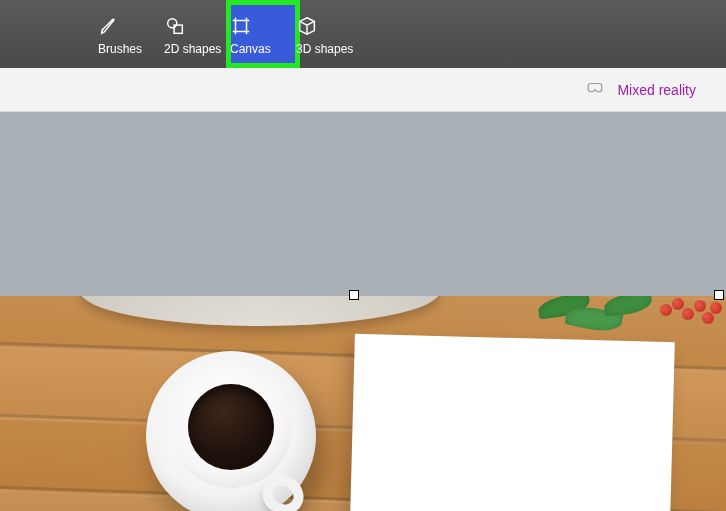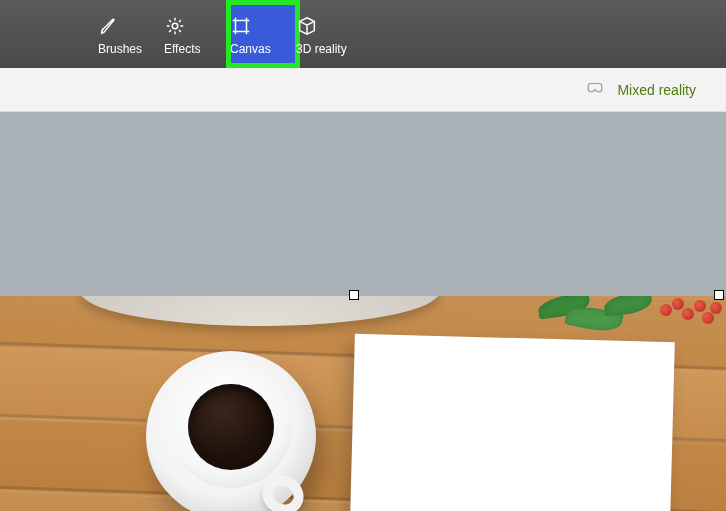--- a/index.html
+++ b/index.html
@@ -57,21 +57,21 @@
     height: 44px;
     background: #f3f3f3;
     display: flex;
     align-items: center;
     justify-content: flex-end;
     padding-right: 30px;
     gap: 12px;
     border-bottom: 1px solid #dcdcdc;
   }
   .subbar .mr-icon svg { width: 20px; height: 18px; stroke: #9a9a9a; fill: none; stroke-width: 1.6; }
-  .subbar .mr-label { font-size: 14px; color: #4d7c0f; }
+  .subbar .mr-label { font-size: 14px; color: #a21caf; }
   .workspace {
     width: 100%;
     height: calc(511px - 68px - 44px);
     background: #aab1b6;
     position: relative;
   }
   .canvas-area {
     position: absolute;
     left: 0;
     right: 0;
@@ -183,52 +183,52 @@
 
   <div class="tool">
     <span class="icon">
       <svg viewBox="0 0 24 24">
           <path d="M4 20c2-1 3-1 4-3l9-11c1-1 0-2-1-1L6 15c-2 1-2 3-2 5z"></path>
         </svg>
     </span>
     <span class="label">Brushes</span>
   </div>
 
-
-
-
-
   <div class="tool">
     <span class="icon">
       <svg viewBox="0 0 24 24">
-          <circle cx="12" cy="12" r="3"></circle>
-          <path d="M12 3v3M12 18v3M3 12h3M18 12h3M5.6 5.6l2.1 2.1M16.3 16.3l2.1 2.1M5.6 18.4l2.1-2.1M16.3 7.7l2.1-2.1"></path>
-        </svg>
-    </span>
-    <span class="label">Effects</span>
-  </div>
+          <circle cx="9" cy="9" r="5"></circle>
+          <rect x="11" y="11" width="9" height="9"></rect>
+        </svg>
+    </span>
+    <span class="label">2D shapes</span>
+  </div>
+
+
+
+
 
   <div class="tool selected highlighted">
     <span class="icon">
       <svg viewBox="0 0 24 24">
           <rect x="6" y="6" width="12" height="12"></rect>
           <path d="M6 3v3M18 3v3M6 18v3M18 18v3M3 6h3M3 18h3M18 6h3M18 18h3"></path>
         </svg>
     </span>
     <span class="label">Canvas</span>
   </div>
 
   <div class="tool">
     <span class="icon">
       <svg viewBox="0 0 24 24">
           <path d="M12 3l8 4v10l-8 4-8-4V7z"></path>
           <path d="M12 11l8-4M12 11L4 7M12 11v10"></path>
         </svg>
     </span>
-    <span class="label">3D reality</span>
+    <span class="label">3D shapes</span>
   </div>
 
 </div>
 
 <div class="subbar">
   <span class="mr-icon">
     <svg viewBox="0 0 24 24">
         <path d="M3 9c0-2 2-3 4-3h10c2 0 4 1 4 3v5c0 2-2 3-4 3h-2l-3-3-3 3H7c-2 0-4-1-4-3z"></path>
       </svg>
   </span>

